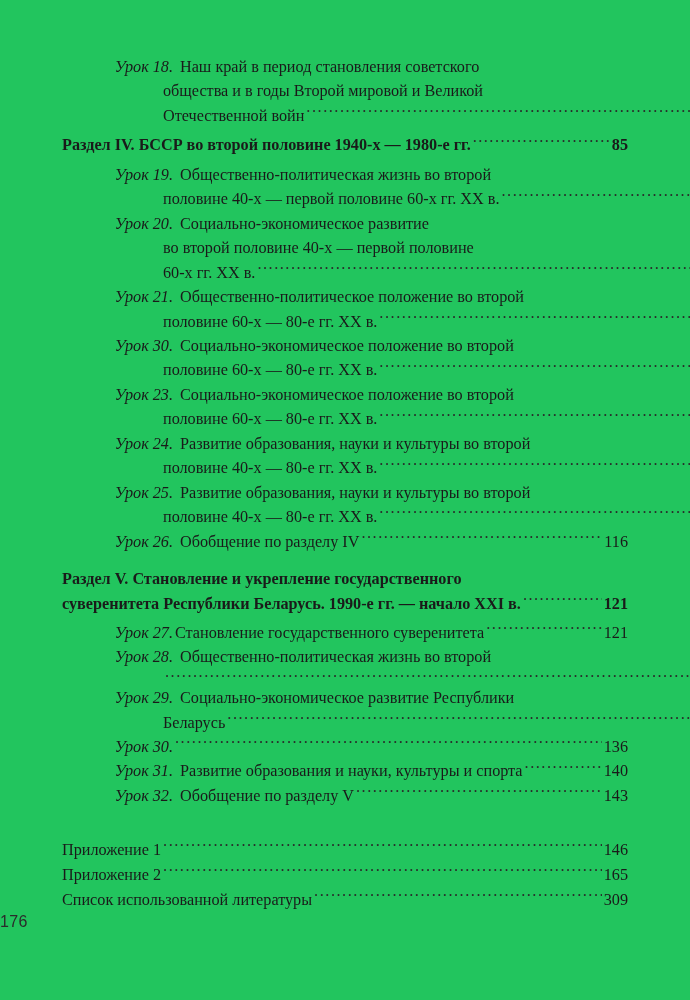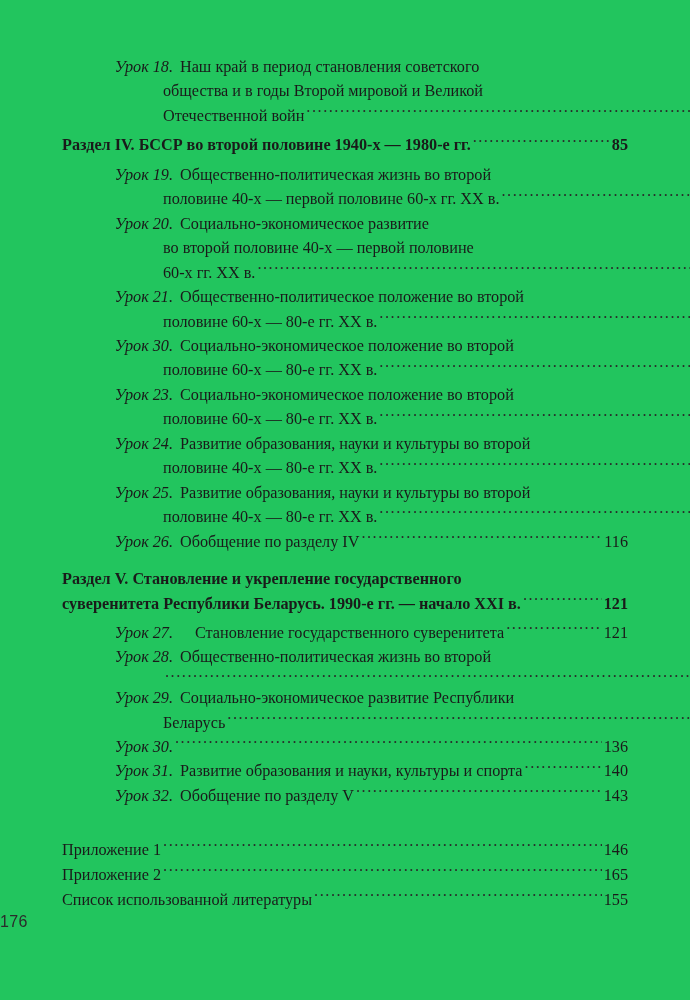--- a/index.html
+++ b/index.html
@@ -186,21 +186,21 @@
       <div class="entry" id="lesson-26">
         <div class="row"><span class="lesson-label">Урок 26.</span><span class="entry-text" style="margin-left: 7px;">Обобщение по разделу IV</span><span class="leader"></span><span class="pageno">116</span></div>
       </div>
       <div class="gap-md"></div>
       <div class="entry section-head" id="section-5">
         <div class="row"><span class="entry-text">Раздел V. Становление и укрепление государственного</span></div>
         <div class="row"><span class="entry-text">суверенитета Республики Беларусь. 1990-е гг. — начало XXI в.</span><span class="leader"></span><span class="pageno">121</span></div>
       </div>
       <div class="gap-sm"></div>
       <div class="entry" id="lesson-27">
-        <div class="row"><span class="lesson-label">Урок 27.</span><span class="entry-text" style="margin-left: 22px;">Становление государственного суверенитета</span><span class="leader"></span><span class="pageno">121</span></div>
+        <div class="row"><span class="lesson-label">Урок 27.</span><span class="entry-text" style="margin-left: 2px;">Становление государственного суверенитета</span><span class="leader"></span><span class="pageno">121</span></div>
       </div>
       <div class="entry" id="lesson-28">
         <div class="row"><span class="lesson-label">Урок 28.</span><span class="entry-text" style="margin-left: 7px;">Общественно-политическая жизнь во второй</span></div>
         <div class="row cont"><span class="leader"></span></div>
       </div>
       <div class="entry" id="lesson-29">
         <div class="row"><span class="lesson-label">Урок 29.</span><span class="entry-text" style="margin-left: 7px;">Социально-экономическое развитие Республики</span></div>
         <div class="row cont"><span class="entry-text">Беларусь</span><span class="leader"></span></div>
       </div>
       <div class="entry" id="lesson-30">
@@ -209,19 +209,19 @@
       <div class="entry" id="lesson-31">
         <div class="row"><span class="lesson-label">Урок 31.</span><span class="entry-text" style="margin-left: 7px;">Развитие образования и науки, культуры и спорта</span><span class="leader"></span><span class="pageno">140</span></div>
       </div>
       <div class="entry" id="lesson-32">
         <div class="row"><span class="lesson-label">Урок 32.</span><span class="entry-text" style="margin-left: 7px;">Обобщение по разделу V</span><span class="leader"></span><span class="pageno">143</span></div>
       </div>
       <div class="gap-lg"></div>
       <div class="backmatter">
         <div class="row" id="appendix-1"><span class="entry-text">Приложение 1</span><span class="leader"></span><span class="pageno">146</span></div>
         <div class="row" id="appendix-2"><span class="entry-text">Приложение 2</span><span class="leader"></span><span class="pageno">165</span></div>
-        <div class="row" id="bibliography"><span class="entry-text">Список использованной литературы</span><span class="leader"></span><span class="pageno">155</span></div>
+        <div class="row" id="bibliography"><span class="entry-text">Список использованной литературы</span><span class="leader"></span><span class="pageno">309</span></div>
       </div>
     </div>
 
   <div class="folio">176</div>
 
 </div>
 
 </body></html>

